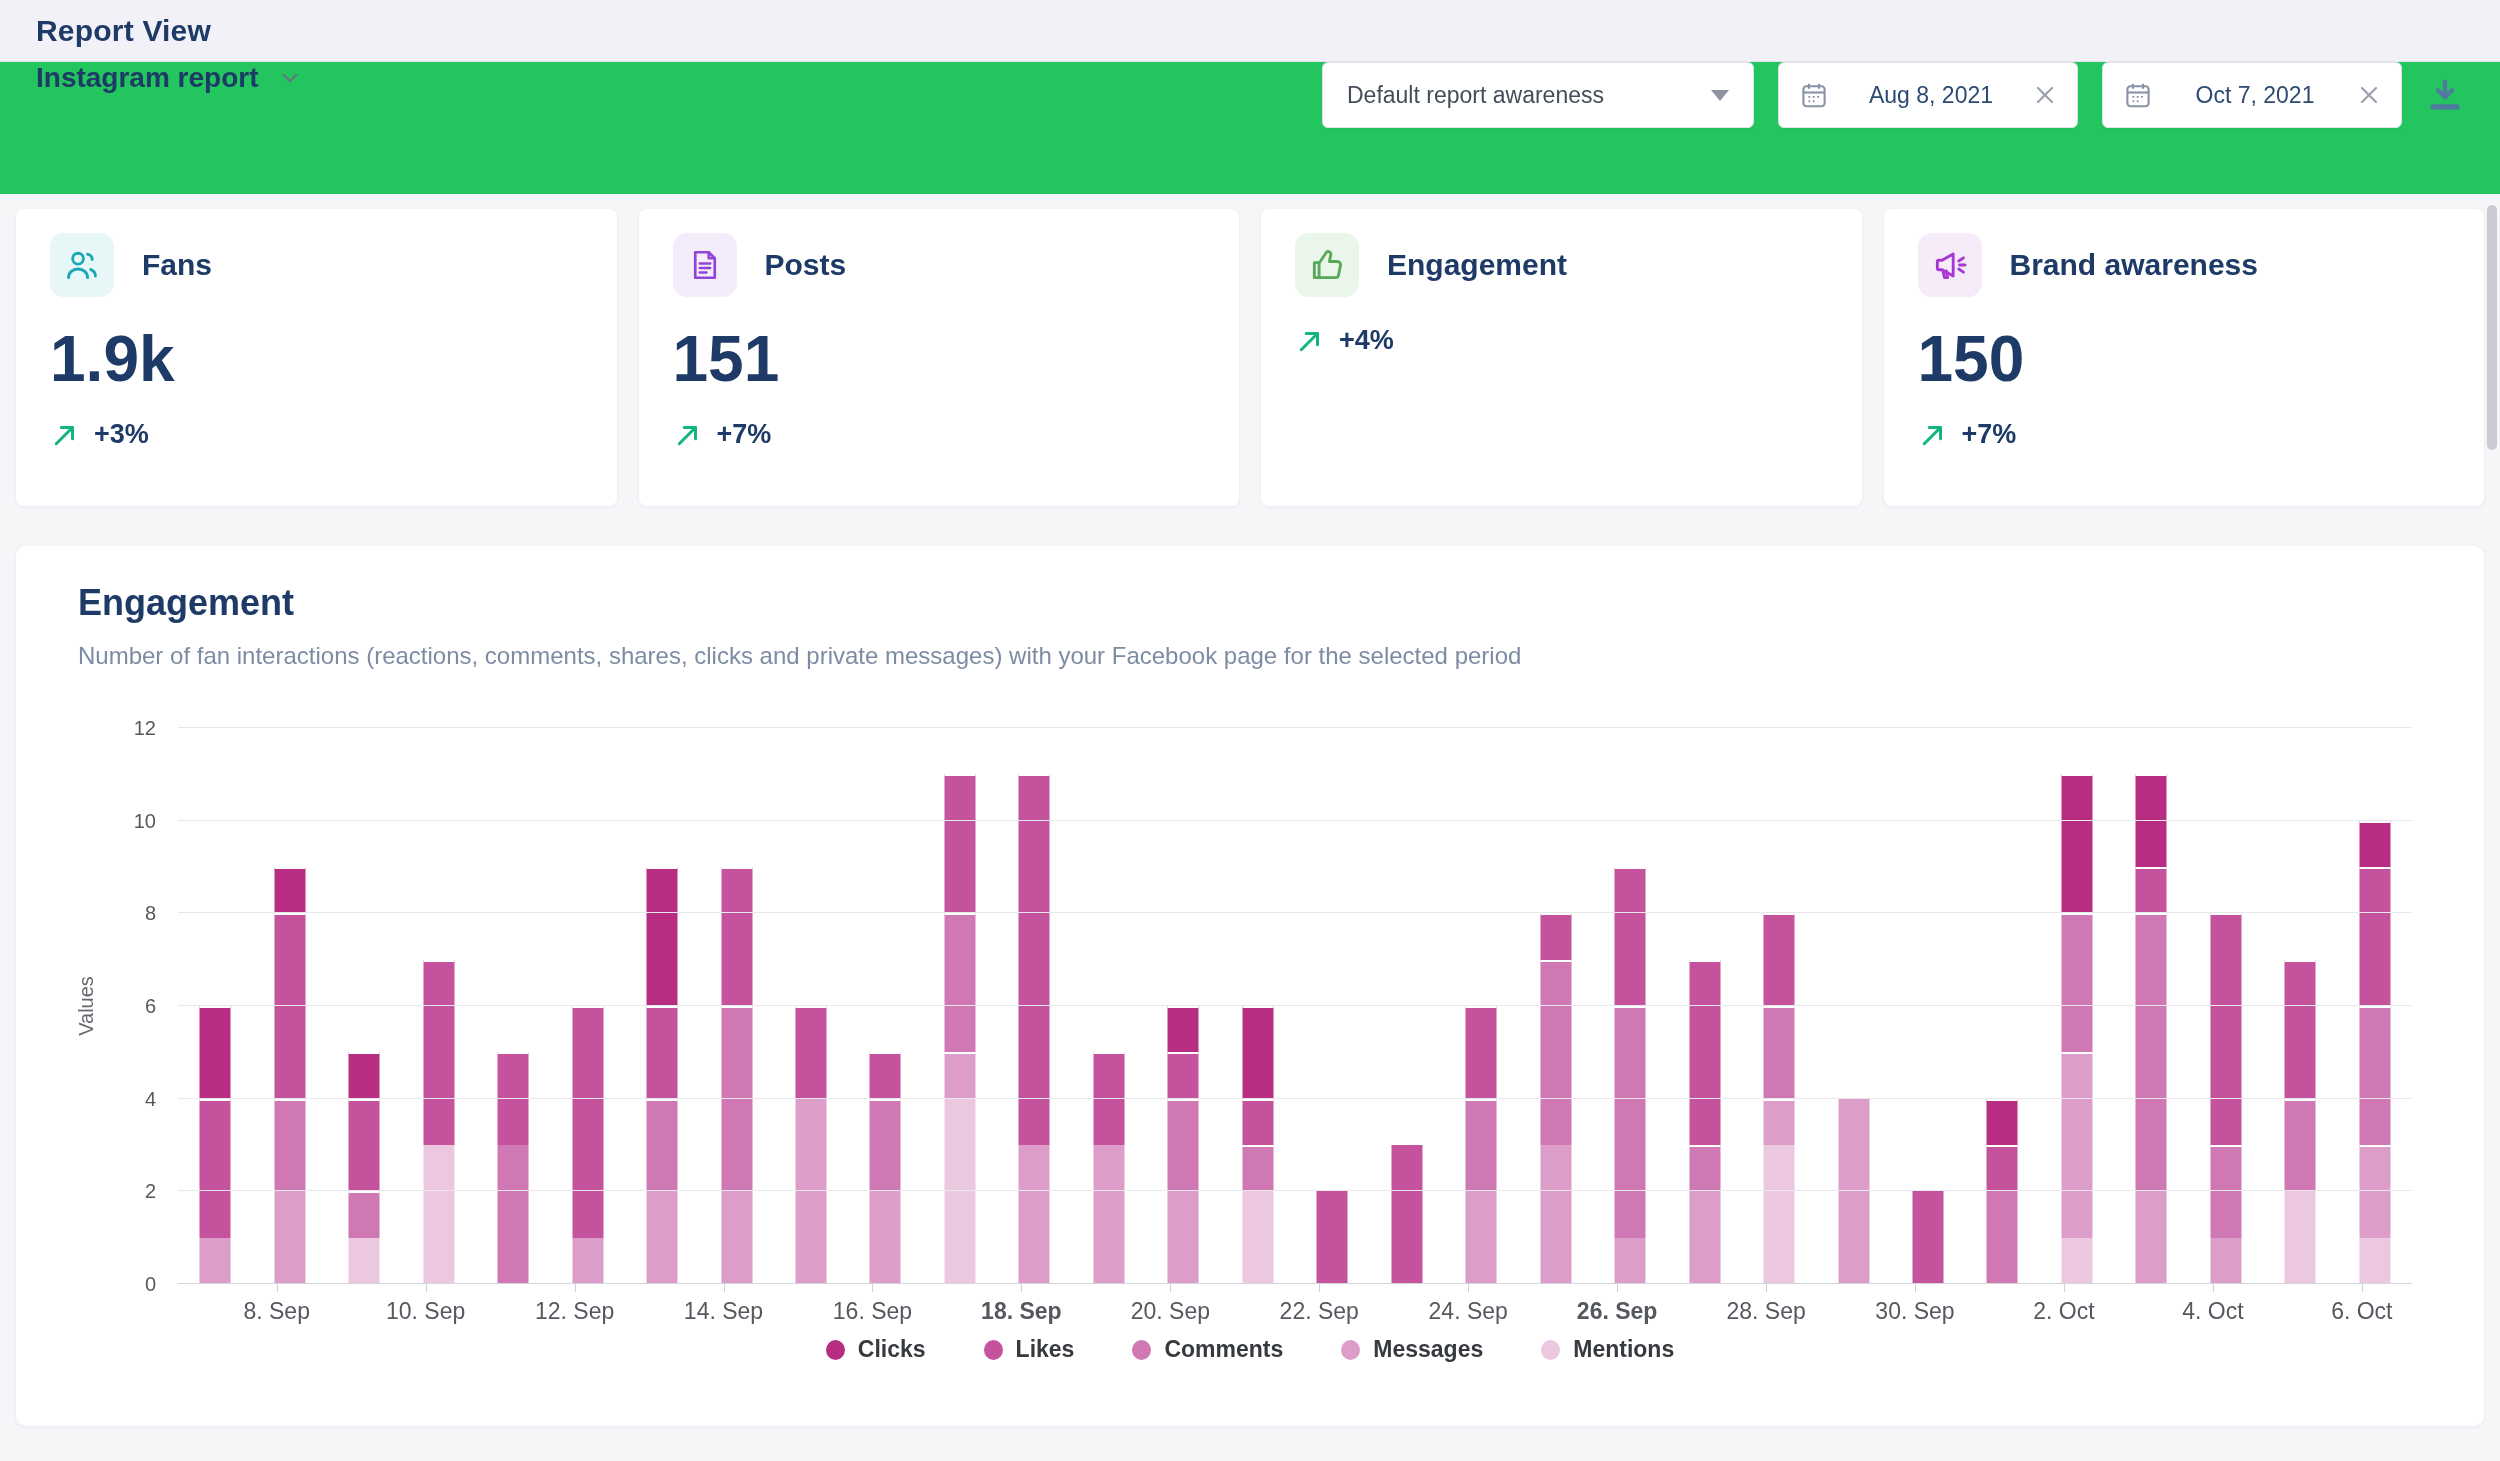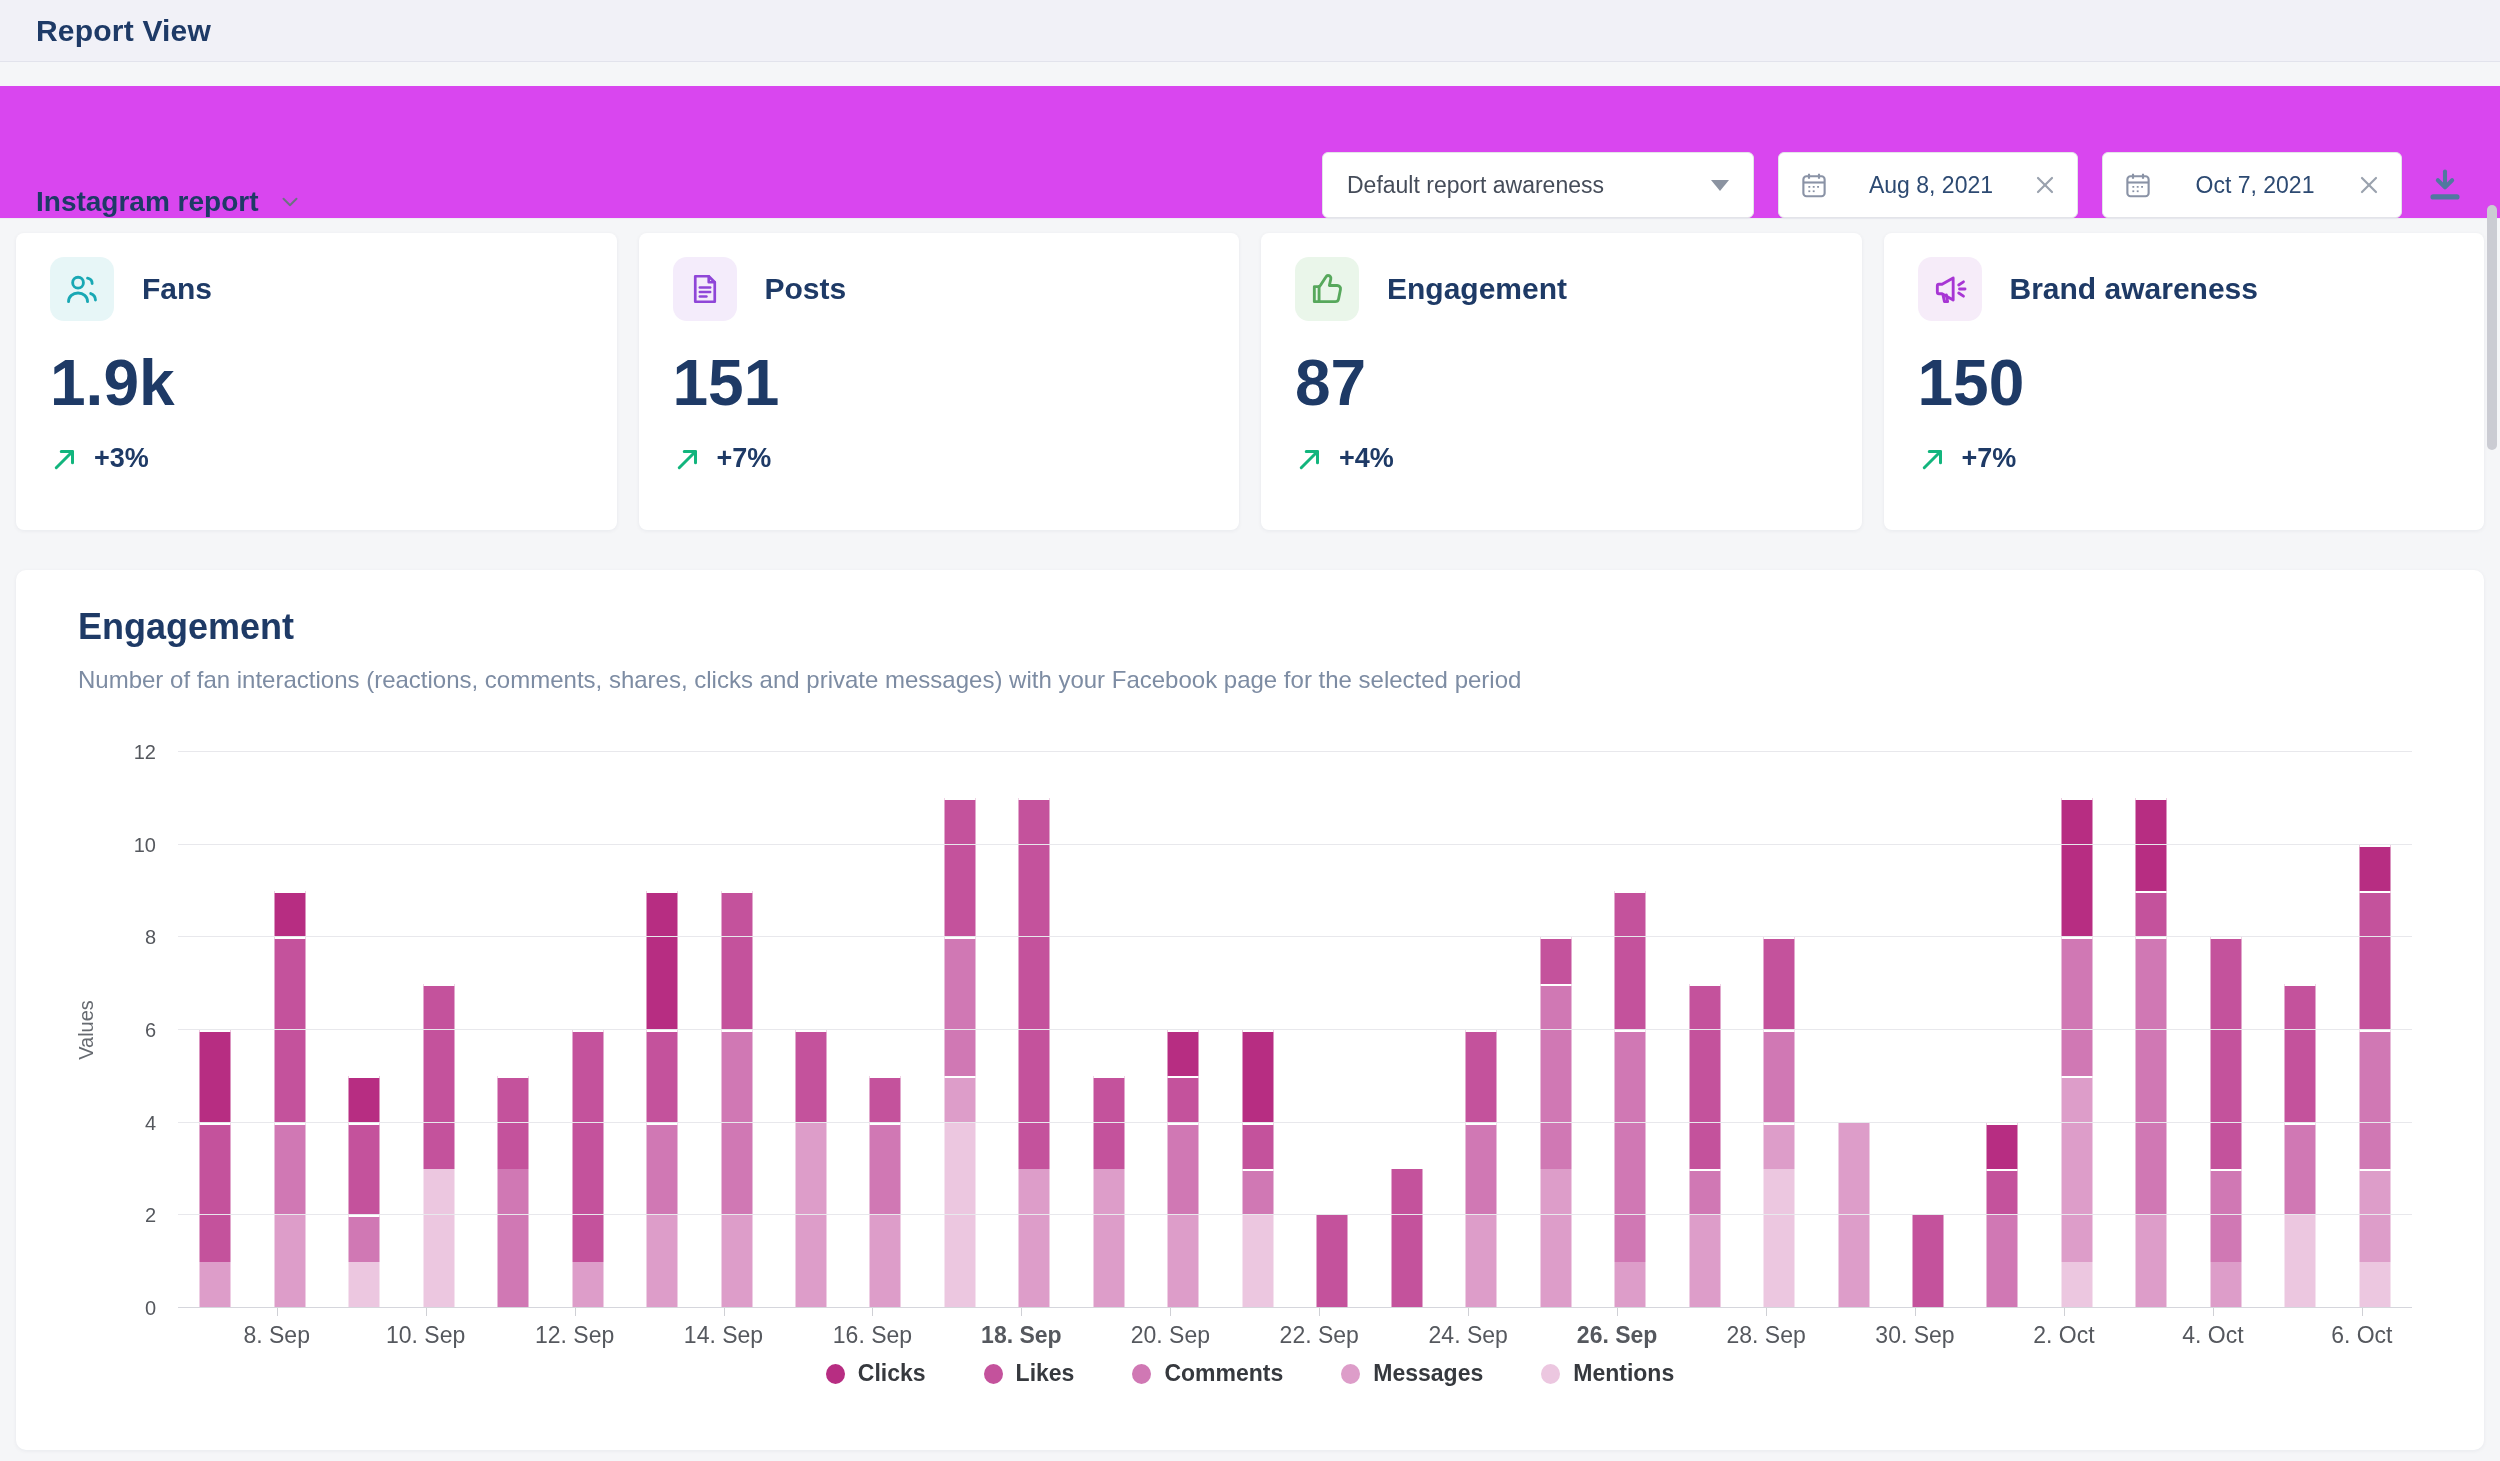--- a/index.html
+++ b/index.html
@@ -4,21 +4,21 @@
 <style>
   * { margin:0; padding:0; box-sizing:border-box; }
   html,body { width:2500px; height:1461px; overflow:hidden; }
   body { font-family:"Liberation Sans", sans-serif; background:#f5f6f8; color:#1e3a66; position:relative; }
 
   
   .app-header { height:62px; background:#f1f1f7; border-bottom:1px solid #e2e3ec; display:flex; align-items:center; padding:0 36px; }
   .app-header h1 { font-size:30px; font-weight:600; color:#1e3a66; letter-spacing:.2px; }
 
   
-  .toolbar { height:133px; background:#d946ef; border-bottom:1px solid #eeeef3; display:flex; align-items:flex-end; padding:0 36px;margin-top:24px; }
+  .toolbar { height:133px; background:#22c55e; border-bottom:1px solid #eeeef3; display:flex; align-items:flex-start; padding:0 36px; }
   .report-select { display:flex; align-items:center; gap:18px; cursor:pointer; }
   .report-select .name { font-size:28px; font-weight:700; color:#1e3a66; }
   .toolbar-right { margin-left:auto; display:flex; align-items:center; gap:24px; }
   .control-box { height:66px; background:#fff; border:1px solid #e3e4e9; border-radius:6px; display:flex; align-items:center; box-shadow:0 1px 2px rgba(30,40,70,.04); }
   .template-select { width:432px; padding:0 24px; justify-content:space-between; cursor:pointer; }
   .template-select .val { font-size:23px; color:#454c59; }
   .caret-down { width:0; height:0; border-left:9px solid transparent; border-right:9px solid transparent; border-top:11px solid #8b93a1; }
   .date-box { width:300px; padding:0 20px; gap:16px; }
   .date-box .date-val { font-size:23px; color:#2d4a72; font-weight:500; flex:1; text-align:center; }
   .icon-btn { background:none; border:none; cursor:pointer; display:flex; align-items:center; justify-content:center; }
@@ -207,21 +207,20 @@
     <section class="kpi-card">
       <div class="kpi-top">
         <span class="chip" style="background:#eaf6ea">
           <svg width="38" height="38" viewBox="0 0 24 24" fill="none" stroke="#57a85c" stroke-width="1.8" stroke-linecap="round" stroke-linejoin="round">
               <path d="M7 10.5v9.5"></path>
               <path d="M7 20h10.2c1 0 1.9-.7 2.1-1.7l1.2-6c.3-1.3-.7-2.5-2.1-2.5h-4.9l.9-4.2c.2-1-.5-2-1.5-2.1-.6-.1-1.2.2-1.5.7L8 9.5c-.3.6-1 1-1.7 1H4v9.5h3"></path>
             </svg>
         </span>
         <span class="kpi-label">Engagement</span>
       </div>
-      <div class="kpi-value">87</div>
       <div class="kpi-trend">
         <span>
           <svg width="30" height="30" viewBox="0 0 24 24" fill="none" stroke="#12b57d" stroke-width="2.4" stroke-linecap="round" stroke-linejoin="round">
               <line x1="5" y1="19" x2="18" y2="6"></line>
               <polyline points="9,6 18,6 18,15"></polyline>
             </svg>
         </span>
         <span class="pct">+4%</span>
       </div>
     </section>

